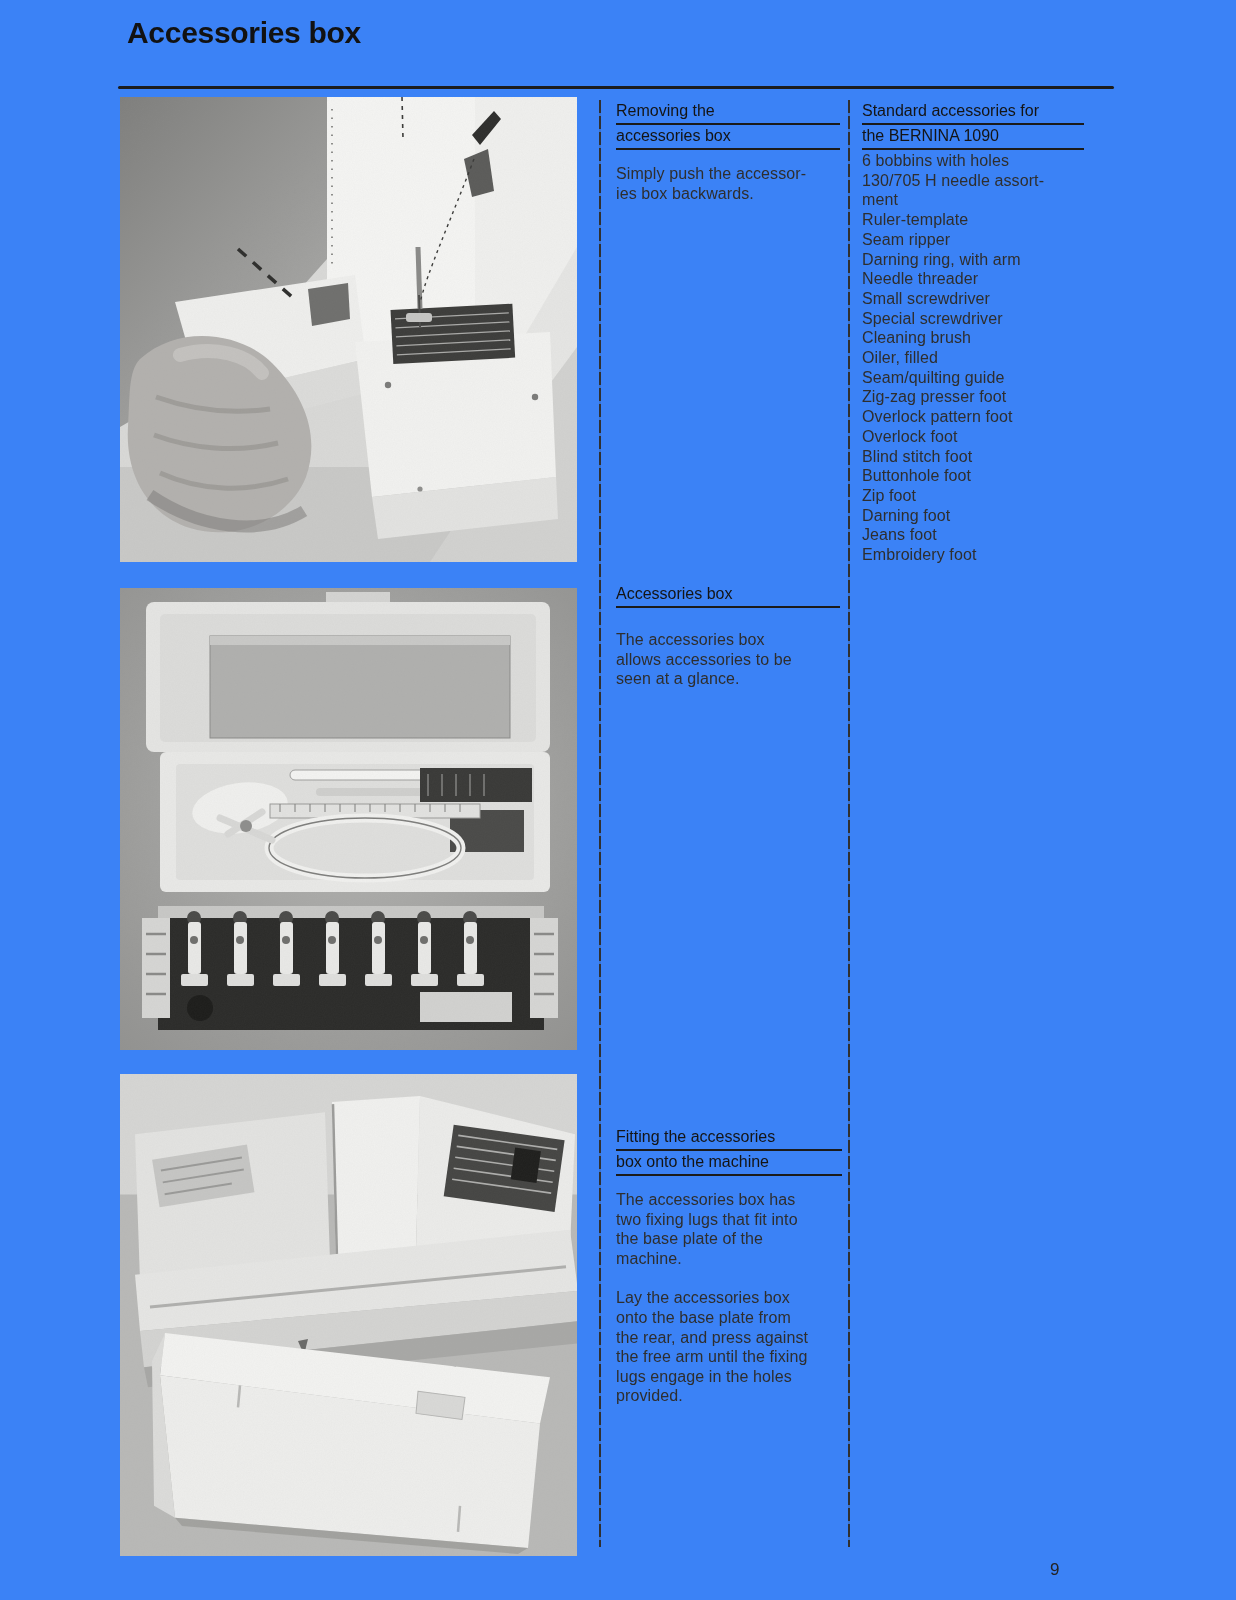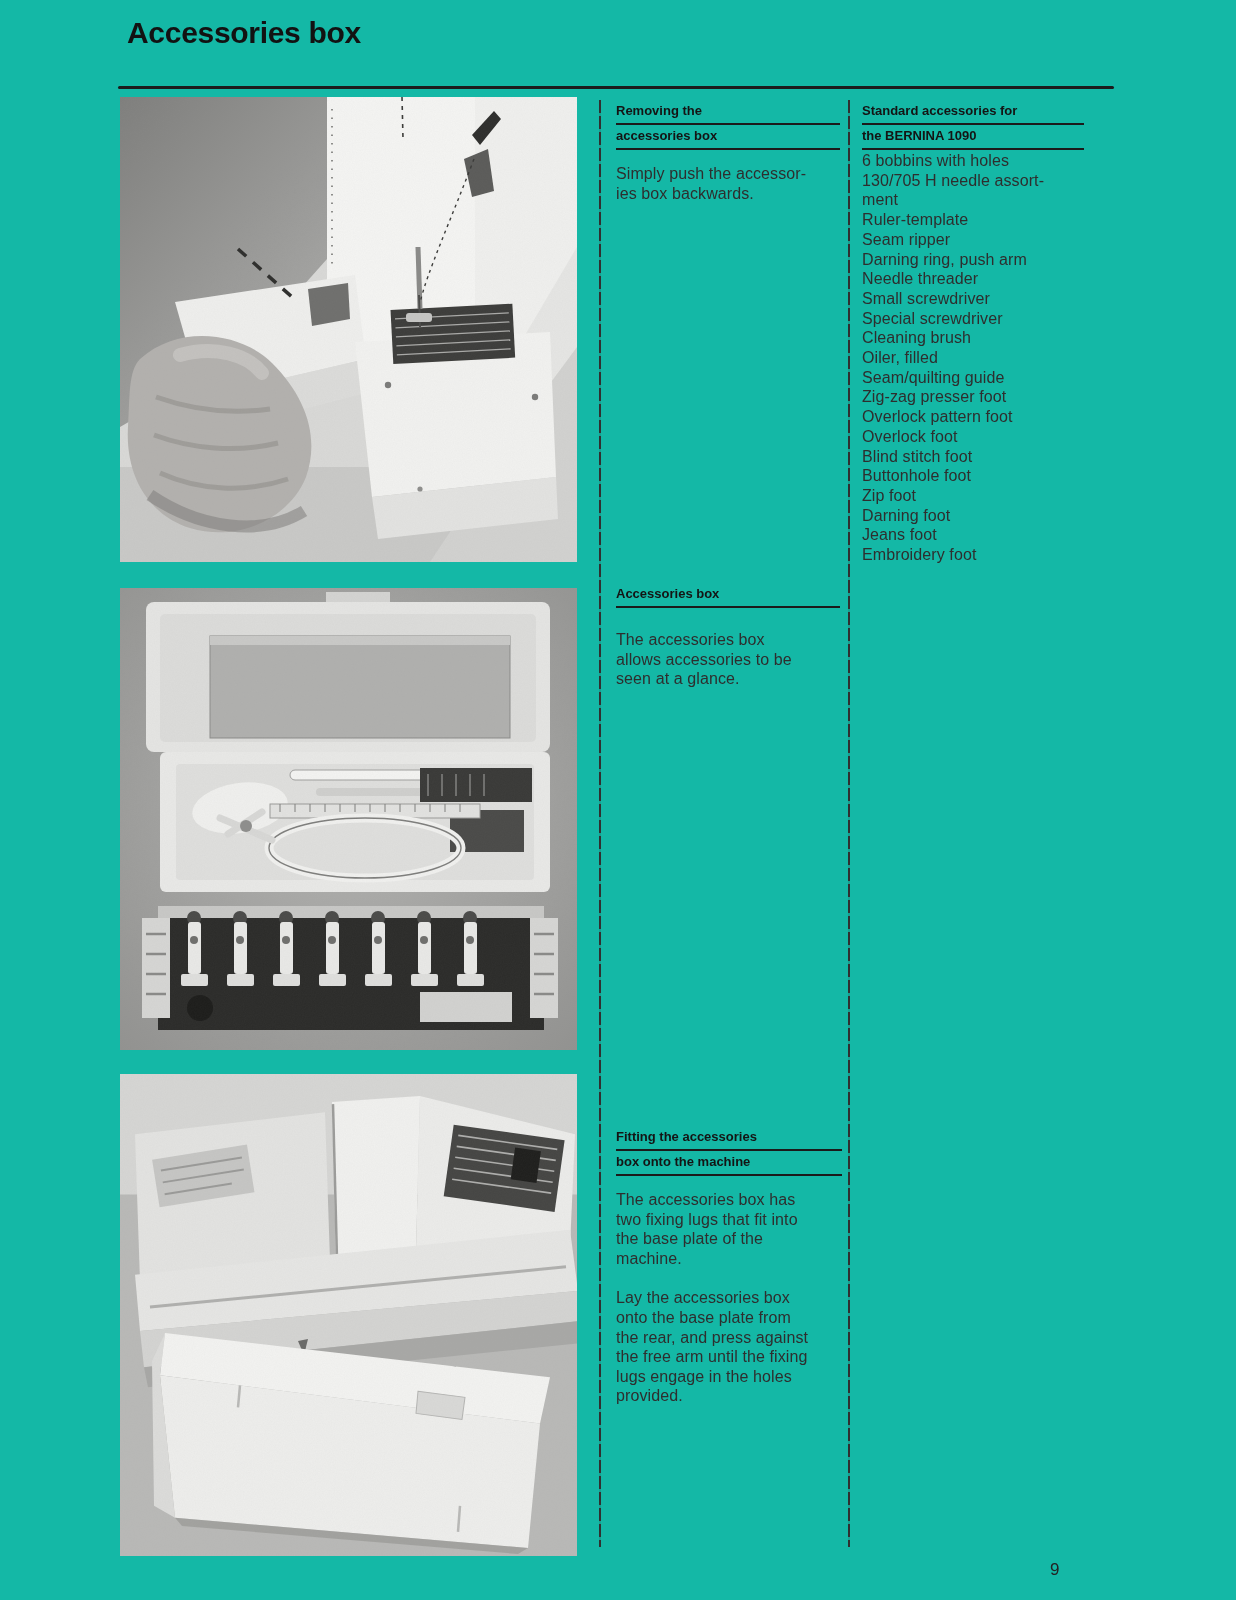--- a/index.html
+++ b/index.html
@@ -1,18 +1,18 @@
 <!DOCTYPE html>
 <html><head>
 <meta charset="utf-8">
 <style>
   html,body { margin:0; padding:0; background:#ffffff; }
   #page {
     position:relative; width:1236px; height:1600px;
-    background:#14b8a6; overflow:hidden;
+    background:#3b82f6; overflow:hidden;
     font-family:"Liberation Sans", sans-serif; color:#2b2b2b;
   }
   #page-title {
     position:absolute; left:127px; top:16px; margin:0;
     font-size:30px; font-weight:bold; letter-spacing:-0.3px; color:#121212;
   }
   #title-rule {
     position:absolute; left:118px; top:86px; width:996px; height:3px;
     background:#1c1c1c; border-radius:2px;
   }
@@ -30,21 +30,21 @@
   #vline-left  { left:599px; }
   #vline-right { left:848px; }
 
   section { position:absolute; }
   #sec-removing { left:616px; top:101px;  width:224px; }
   #sec-standard { left:862px; top:101px;  width:222px; }
   #sec-accbox   { left:616px; top:584px;  width:224px; }
   #sec-fitting  { left:616px; top:1079px; width:226px;margin-top:48px; }
 
   .h-line {
-    font-weight:bold; font-size:13px; line-height:19px; color:#141414;
+    font-weight:normal; font-size:16px; line-height:19px; color:#141414;
     padding-bottom:3px; border-bottom:2.5px solid #1b1b1b; margin-bottom:1px;
     white-space:pre;
   }
   .body {
     margin:14px 0 0 0; font-size:16px; line-height:19.6px; color:#2e2e2e;
     white-space:pre; letter-spacing:0.1px;
   }
   #sec-accbox .body { margin-top:22px; }
   #sec-fitting .body + .body { margin-top:20px; }
   .list { }
@@ -317,21 +317,21 @@
     <div class="heading">
         <div class="h-line">Standard accessories for</div>
         <div class="h-line">the BERNINA 1090</div>
       </div>
     <div class="list">
         <div class="li-line">6 bobbins with holes</div>
         <div class="li-line">130/705 H needle assort-</div>
         <div class="li-line">ment</div>
         <div class="li-line">Ruler-template</div>
         <div class="li-line">Seam ripper</div>
-        <div class="li-line">Darning ring, push arm</div>
+        <div class="li-line">Darning ring, with arm</div>
         <div class="li-line">Needle threader</div>
         <div class="li-line">Small screwdriver</div>
         <div class="li-line">Special screwdriver</div>
         <div class="li-line">Cleaning brush</div>
         <div class="li-line">Oiler, filled</div>
         <div class="li-line">Seam/quilting guide</div>
         <div class="li-line">Zig-zag presser foot</div>
         <div class="li-line">Overlock pattern foot</div>
         <div class="li-line">Overlock foot</div>
         <div class="li-line">Blind stitch foot</div>

